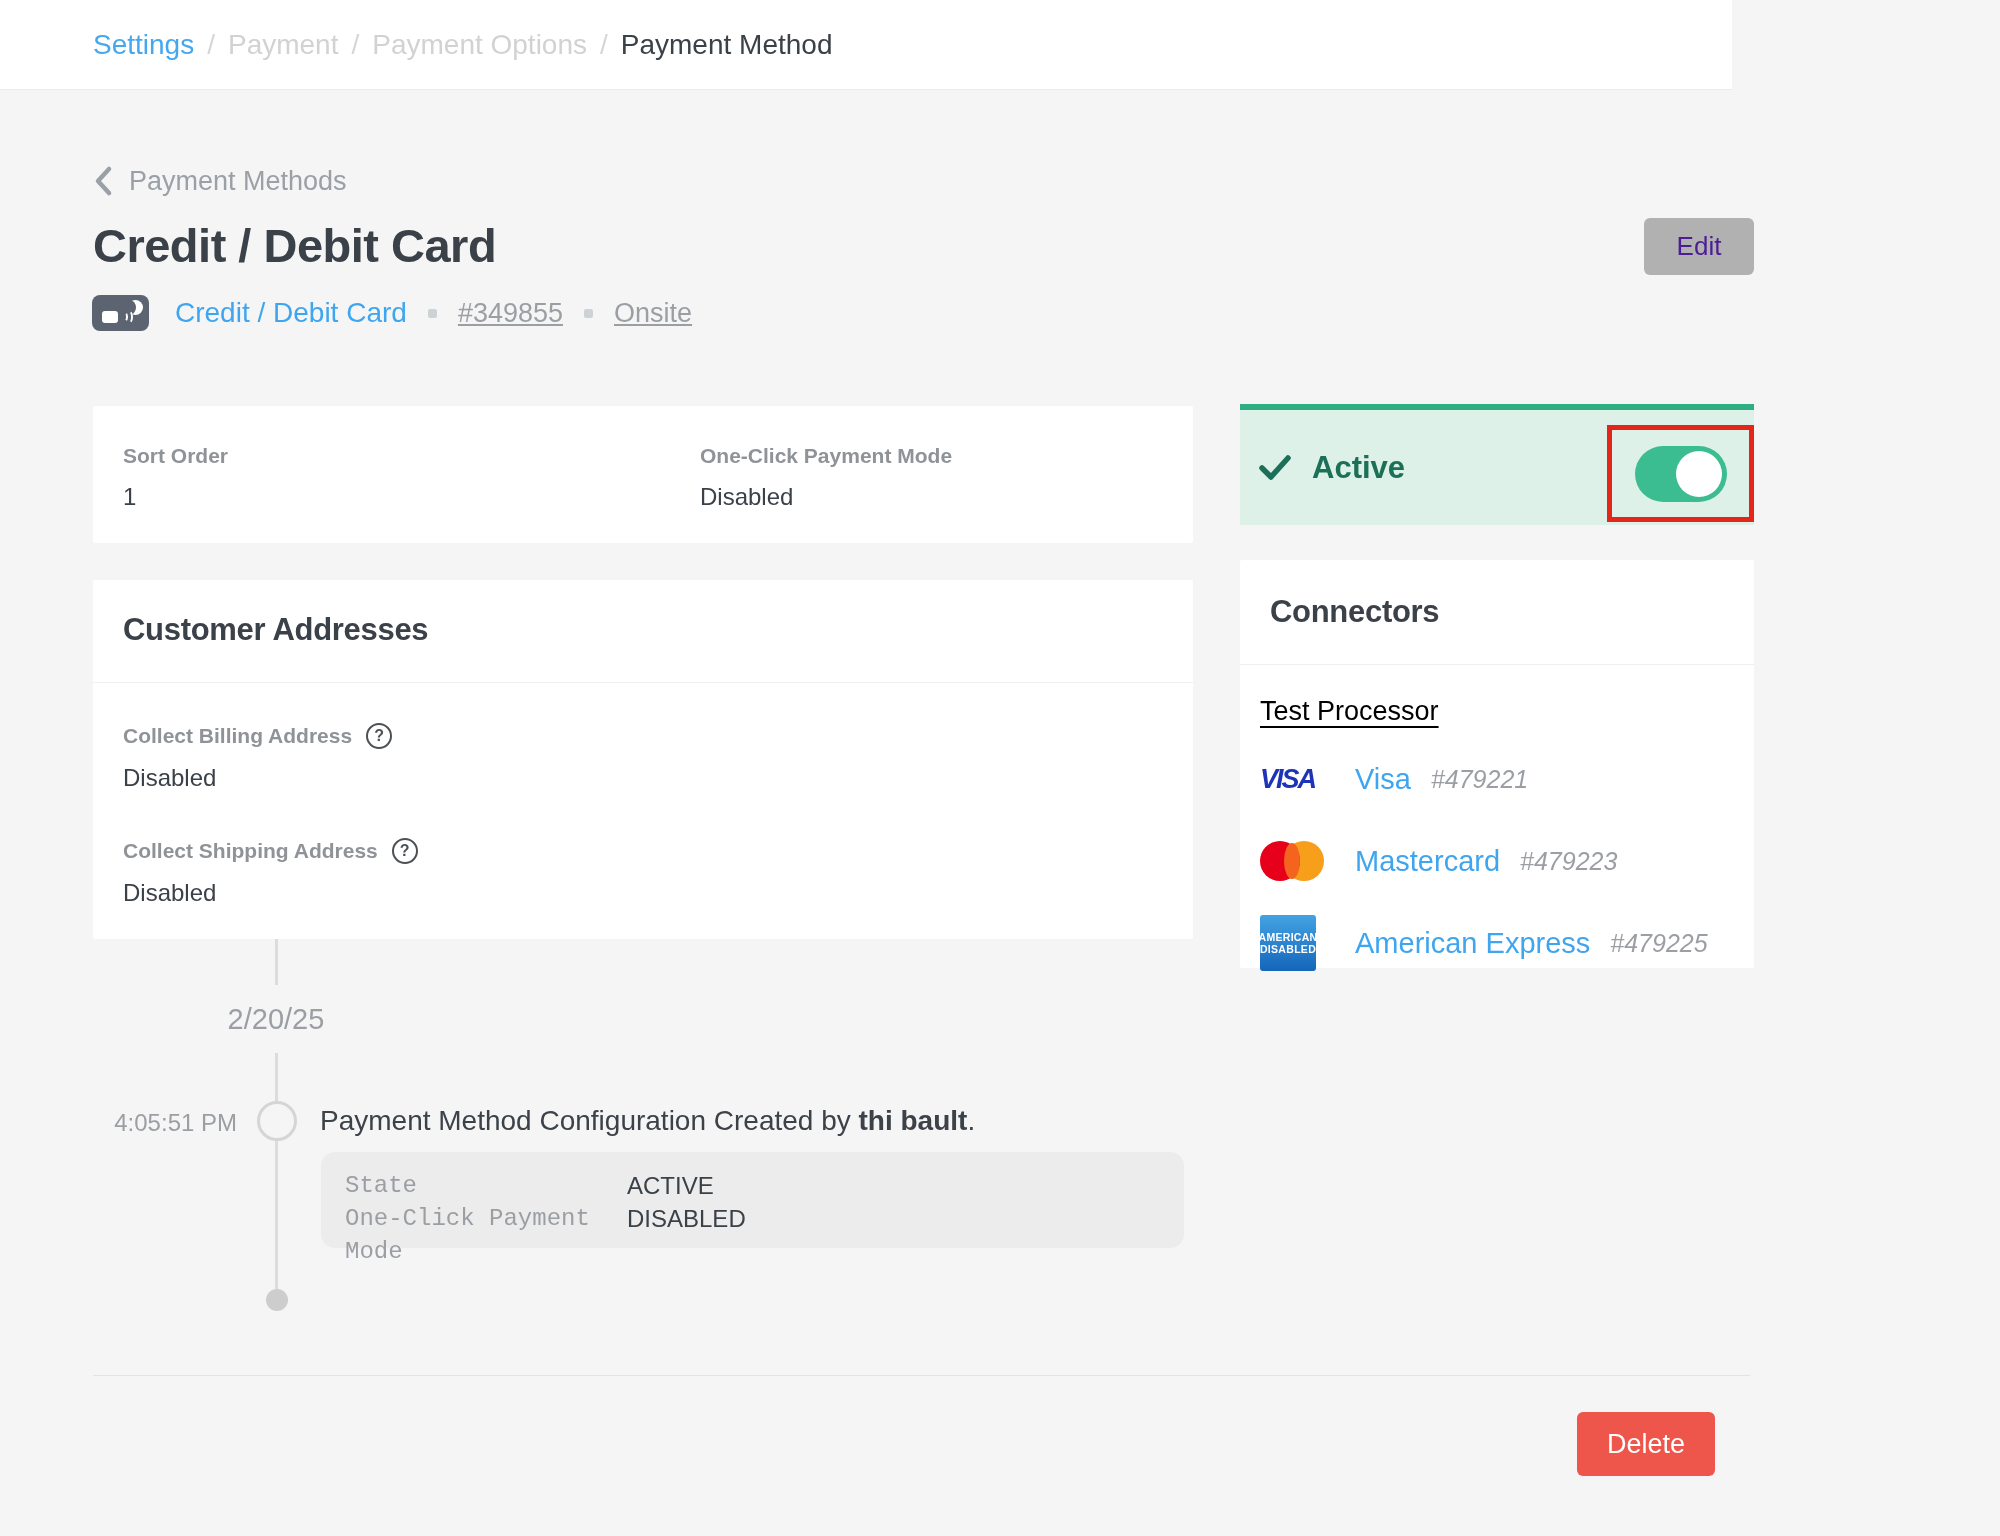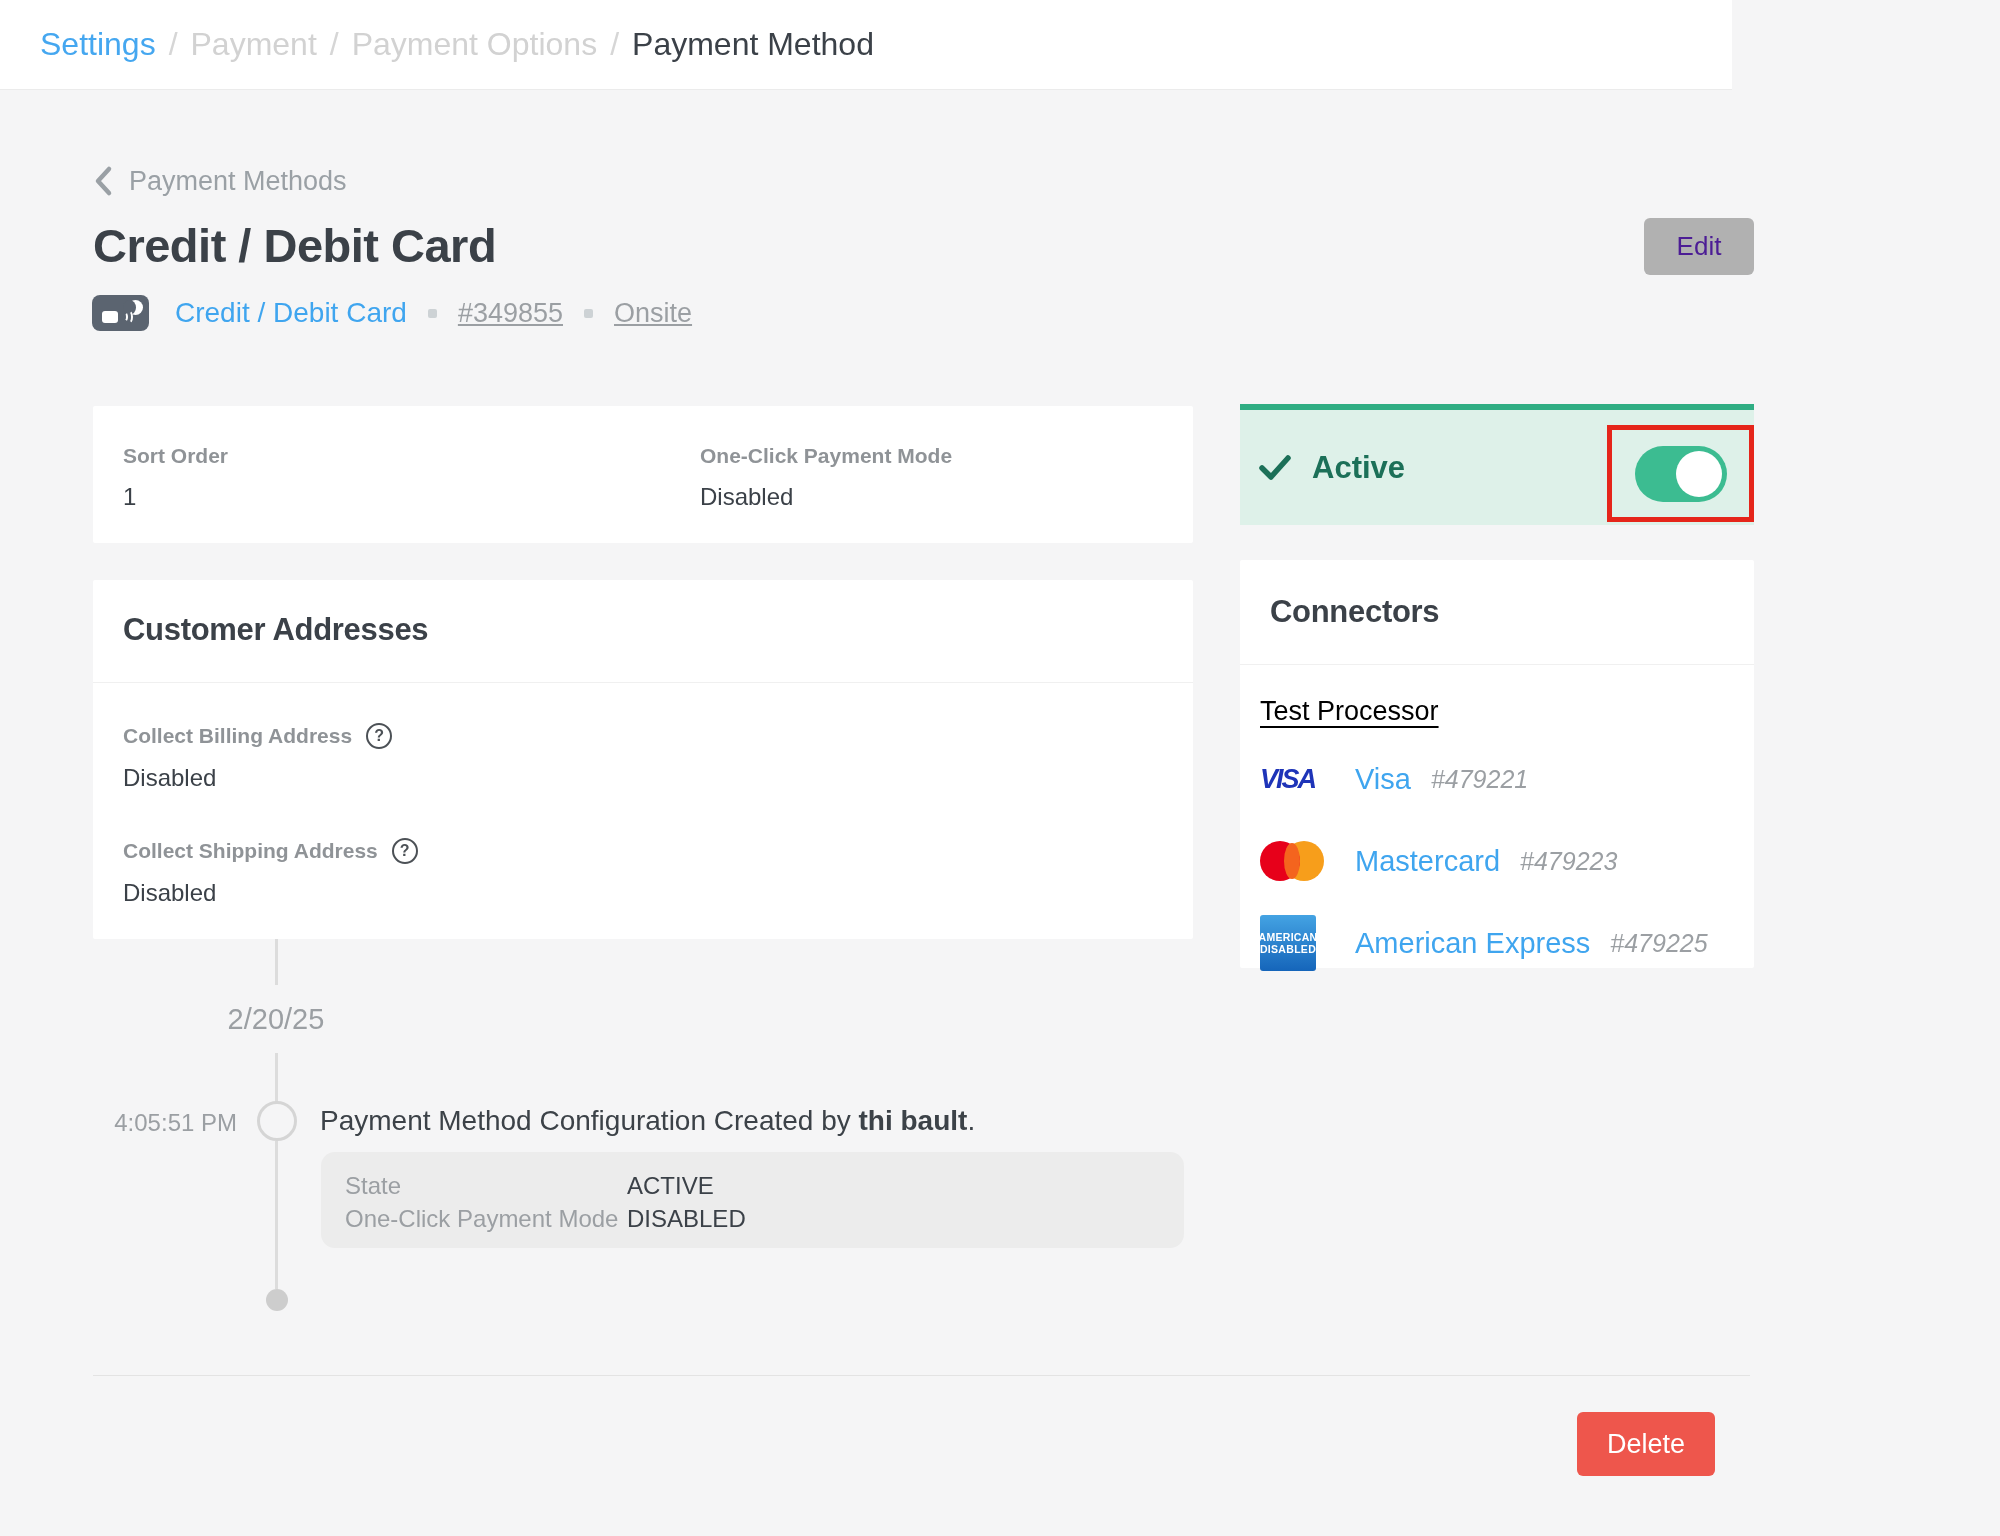--- a/index.html
+++ b/index.html
@@ -8,22 +8,22 @@
     position:relative;
     background:#f5f5f6;
     font-family:"Liberation Sans", sans-serif;
     color:#3b4148;
     overflow:hidden;
   }
   
   .topbar {
     position:absolute; top:0; left:0; width:1732px; height:90px;
     background:#ffffff; border-bottom:1px solid #ebebeb;
-    display:flex; align-items:center; padding-left:40px;
-    font-size:32px;
+    display:flex; align-items:center; padding-left:93px;
+    font-size:28px;
   }
   .crumb-link { color:#45a7f0; cursor:pointer; }
   .crumb-sep { color:#d6d6d6; margin:0 13px; }
   .crumb-muted { color:#d2d2d2; }
   .crumb-current { color:#3b4148; font-weight:500; }
 
   
   .back-row {
     position:absolute; left:93px; top:165px;
     display:flex; align-items:center; gap:16px;
@@ -170,21 +170,21 @@
   .tl-event {
     position:absolute; left:320px; top:1105px;
     font-size:28px; color:#3c4248;
   }
   .tl-event .actor { font-weight:700; }
   .tl-detail-box {
     position:absolute; left:321px; top:1152px; width:863px; height:96px;
     background:#ececec; border-radius:14px; padding:17px 0 0 24px;
   }
   .tl-detail-row { display:grid; grid-template-columns:282px auto; line-height:33px; font-size:24px; }
-  .tl-detail-label { color:#9b9fa3; }
+  .tl-detail-label { color:#9b9fa3;font-family:Liberation Mono, monospace; }
   .tl-detail-value { color:#3b4148; }
   .tl-dot {
     position:absolute; left:266px; top:1289px; width:22px; height:22px;
     background:#cdcdcd; border-radius:50%;
   }
 
   
   .bottom-divider { position:absolute; left:93px; top:1375px; width:1657px; height:1px; background:#e3e3e3; }
   .delete-btn {
     position:absolute; left:1577px; top:1412px; width:138px; height:64px;

